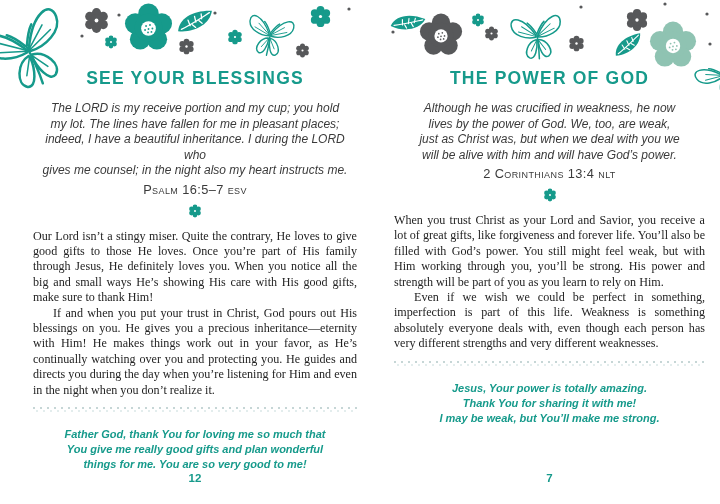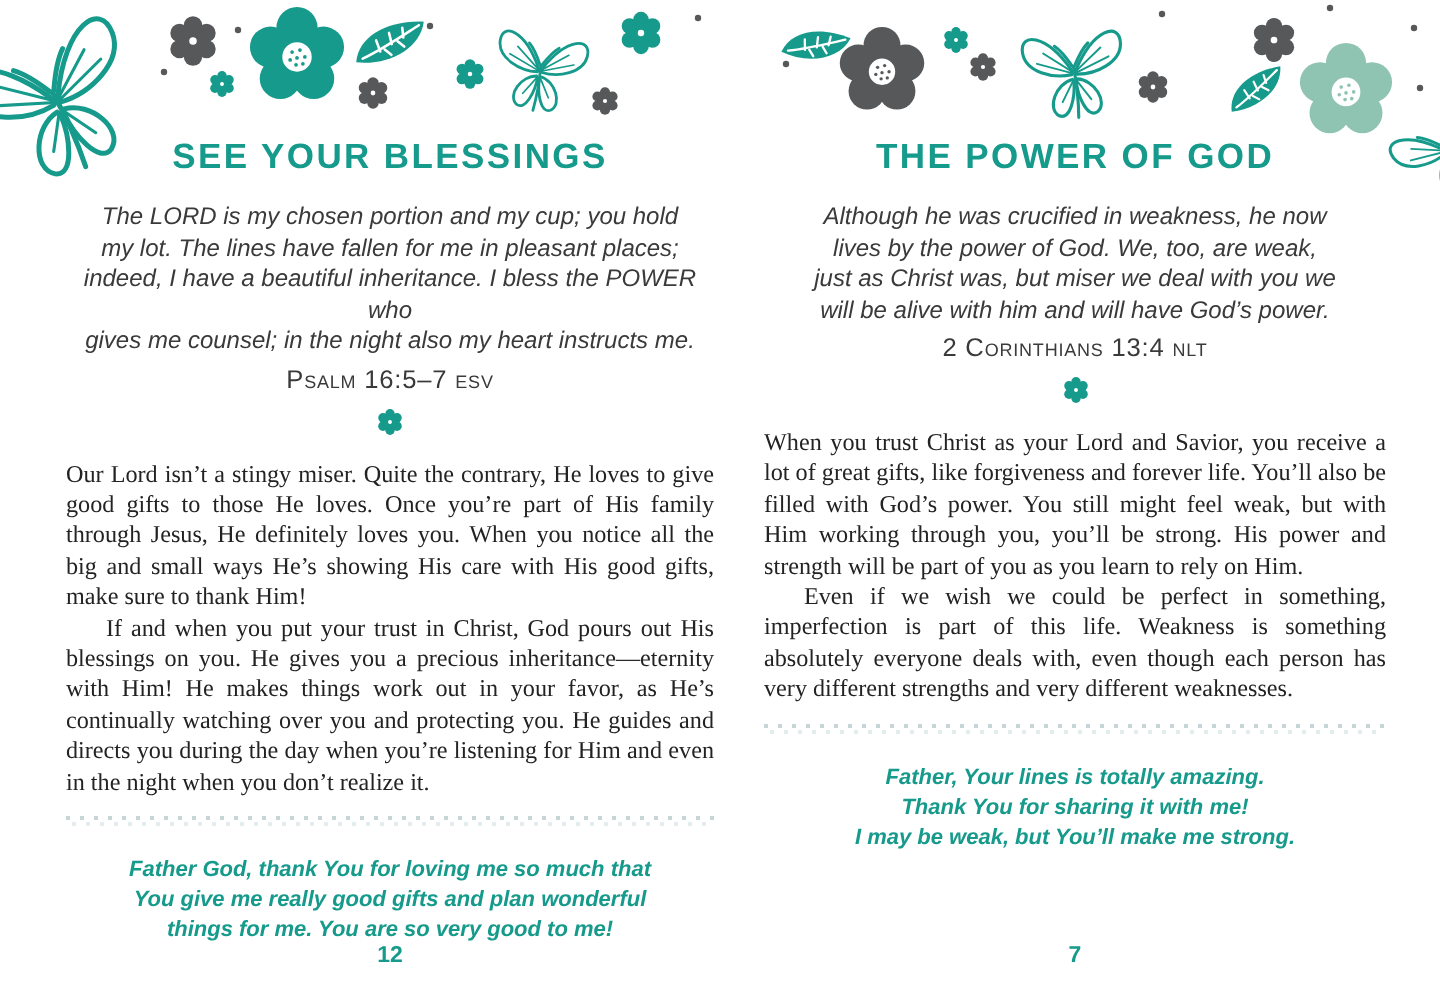--- a/index.html
+++ b/index.html
@@ -24,21 +24,21 @@
   .decor{position:absolute;left:0;top:0;width:720px;height:100px;pointer-events:none;}
   .d{position:absolute;line-height:0;}
   .d svg{display:block;overflow:visible;}
   .c-teal{color:var(--teal);}
   .c-seafoam{color:var(--seafoam);}
   .c-dark{color:var(--dark);}
 
   
   .page{position:absolute;top:60px;bottom:0;}
   .page.left{left:33px;width:324px;}
-  .page.right{left:382px;width:311px;}
+  .page.right{left:394px;width:311px;}
 
   .title{
     margin:8px 0 0 0;text-align:center;
     color:var(--teal);font-size:17.5px;font-weight:bold;
     letter-spacing:1.2px;line-height:20px;
   }
   .scripture{
     margin-top:13px;text-align:center;
     font-style:italic;font-size:12px;line-height:15.6px;
     color:var(--quote);
@@ -296,23 +296,23 @@
     <span class="d c-dark" style="left:708px;top:42px;">
         <svg width="4" height="4">
           <use href="#sym-dot"></use>
         </svg>
       </span>
   </div>
 
   <section class="page left">
     <h1 class="title">SEE YOUR BLESSINGS</h1>
     <div class="scripture">
-      <div>The LORD is my chosen portion and my cup; you hold</div>
+      <div>The LORD is my receive portion and my cup; you hold</div>
       <div>my lot. The lines have fallen for me in pleasant places;</div>
-      <div>indeed, I have a beautiful inheritance. I bless the POWER who</div>
+      <div>indeed, I have a beautiful inheritance. I during the LORD who</div>
       <div>gives me counsel; in the night also my heart instructs me.</div>
       <div class="reference">Psalm 16:5–7 esv</div>
     </div>
     <div class="dingbat"><svg class="c-teal" width="14" height="14" style="color:var(--teal)">
           <use href="#sym-flower6"></use>
         </svg></div>
     <div class="body">
       <p>Our Lord isn’t a stingy miser. Quite the contrary, He loves to give good gifts to those He loves. Once you’re part of His family through Jesus, He definitely loves you. When you notice all the big and small ways He’s showing His care with His good gifts, make sure to thank Him!</p>
       <p>If and when you put your trust in Christ, God pours out His blessings on you. He gives you a precious inheritance—eternity with Him! He makes things work out in your favor, as He’s continually watching over you and protecting you. He guides and directs you during the day when you’re listening for Him and even in the night when you don’t realize it.</p>
     </div>
@@ -323,33 +323,33 @@
       <div>things for me. You are so very good to me!</div>
     </div>
     <div class="page-number">12</div>
   </section>
 
   <section class="page right">
     <h1 class="title">THE POWER OF GOD</h1>
     <div class="scripture">
       <div>Although he was crucified in weakness, he now</div>
       <div>lives by the power of God. We, too, are weak,</div>
-      <div>just as Christ was, but miser we deal with you we</div>
+      <div>just as Christ was, but when we deal with you we</div>
       <div>will be alive with him and will have God’s power.</div>
       <div class="reference">2 Corinthians 13:4 nlt</div>
     </div>
     <div class="dingbat"><svg width="14" height="14" style="color:var(--teal)">
           <use href="#sym-flower6"></use>
         </svg></div>
     <div class="body">
       <p>When you trust Christ as your Lord and Savior, you receive a lot of great gifts, like forgiveness and forever life. You’ll also be filled with God’s power. You still might feel weak, but with Him working through you, you’ll be strong. His power and strength will be part of you as you learn to rely on Him.</p>
       <p>Even if we wish we could be perfect in something, imperfection is part of this life. Weakness is something absolutely everyone deals with, even though each person has very different strengths and very different weaknesses.</p>
     </div>
     <div class="divider"></div>
     <div class="prayer">
-      <div>Father, Your lines is totally amazing.</div>
+      <div>Jesus, Your power is totally amazing.</div>
       <div>Thank You for sharing it with me!</div>
       <div>I may be weak, but You’ll make me strong.</div>
     </div>
     <div class="page-number">7</div>
   </section>
 
 </div>
 
 </body></html>

